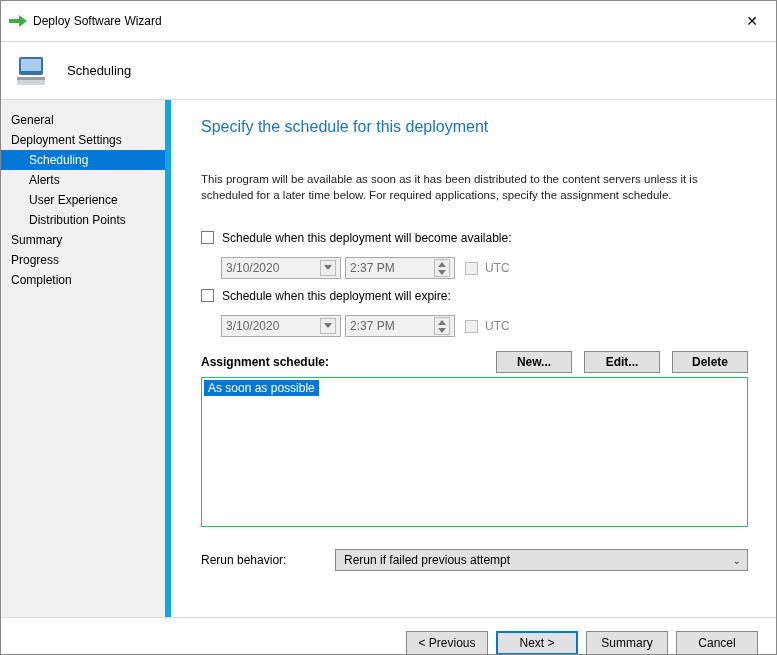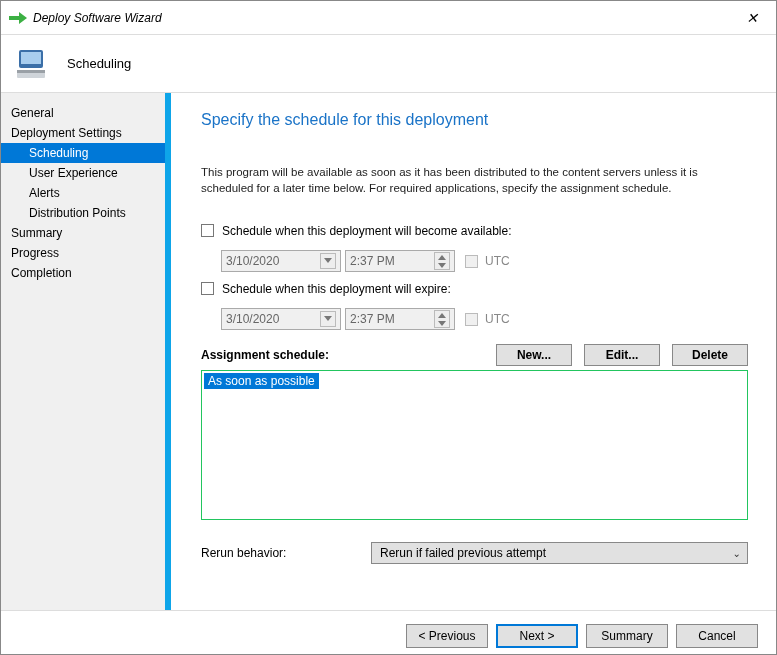--- a/index.html
+++ b/index.html
@@ -10,25 +10,24 @@
     background: #fff;
     color: #000;
     width: 777px;
     height: 655px;
     overflow: hidden;
     border: 1px solid #888;
   }
   .titlebar {
     display: flex;
     align-items: center;
-    height: 34px;
+    height: 41px;
     padding: 0 4px 0 8px;
     background: #fff;
     border-bottom: 1px solid #ddd;
-    font-style: italic;
   }
   .titlebar .arrow-icon svg { display:block; }
   .titlebar .title { margin-left: 6px; flex:1; font-size: 12px; }
   .titlebar .close {
     width: 40px; height: 28px; display:flex; align-items:center; justify-content:center;
     font-size: 14px; font-weight: normal;
   }
 
   .header {
     display:flex; align-items:center; height:58px; padding:0 12px;
@@ -136,21 +135,21 @@
 
   .rerun-row {
     display:flex; align-items:center; gap:14px;
     margin-top: 22px;
   }
   .rerun-label { width: 120px; }
   .select {
     flex:1; height:22px;
     border:1px solid #888; background:#e1e1e1;
     display:flex; align-items:center; justify-content:space-between;
-    padding:0 6px 0 8px; font-size:12px;margin-left:36px;
+    padding:0 6px 0 8px; font-size:12px;
   }
   .select .chev { font-size:10px; color:#333; }
 
   .footer {
     height:50px;
     border-top:1px solid #ddd;
     display:flex; align-items:center; justify-content:flex-end;
     gap:8px; padding:0 18px;
     background:#fff;
   }
@@ -183,22 +182,22 @@
   </div>
   <div class="page-name">Scheduling</div>
 </div>
 
 <div class="body">
 
   <div class="sidebar">
     <div class="sidebar-item">General</div>
     <div class="sidebar-item">Deployment Settings</div>
     <div class="sidebar-item sub selected">Scheduling</div>
+    <div class="sidebar-item sub">Alerts</div>
     <div class="sidebar-item sub">User Experience</div>
-    <div class="sidebar-item sub">Alerts</div>
     <div class="sidebar-item sub">Distribution Points</div>
     <div class="sidebar-item">Summary</div>
     <div class="sidebar-item">Progress</div>
     <div class="sidebar-item">Completion</div>
   </div>
 
   <div class="main">
     <div class="main-title">Specify the schedule for this deployment</div>
     <div class="intro-text">This program will be available as soon as it has been distributed to the content servers unless it is scheduled for a later time below. For required applications, specify the assignment schedule.</div>
 

